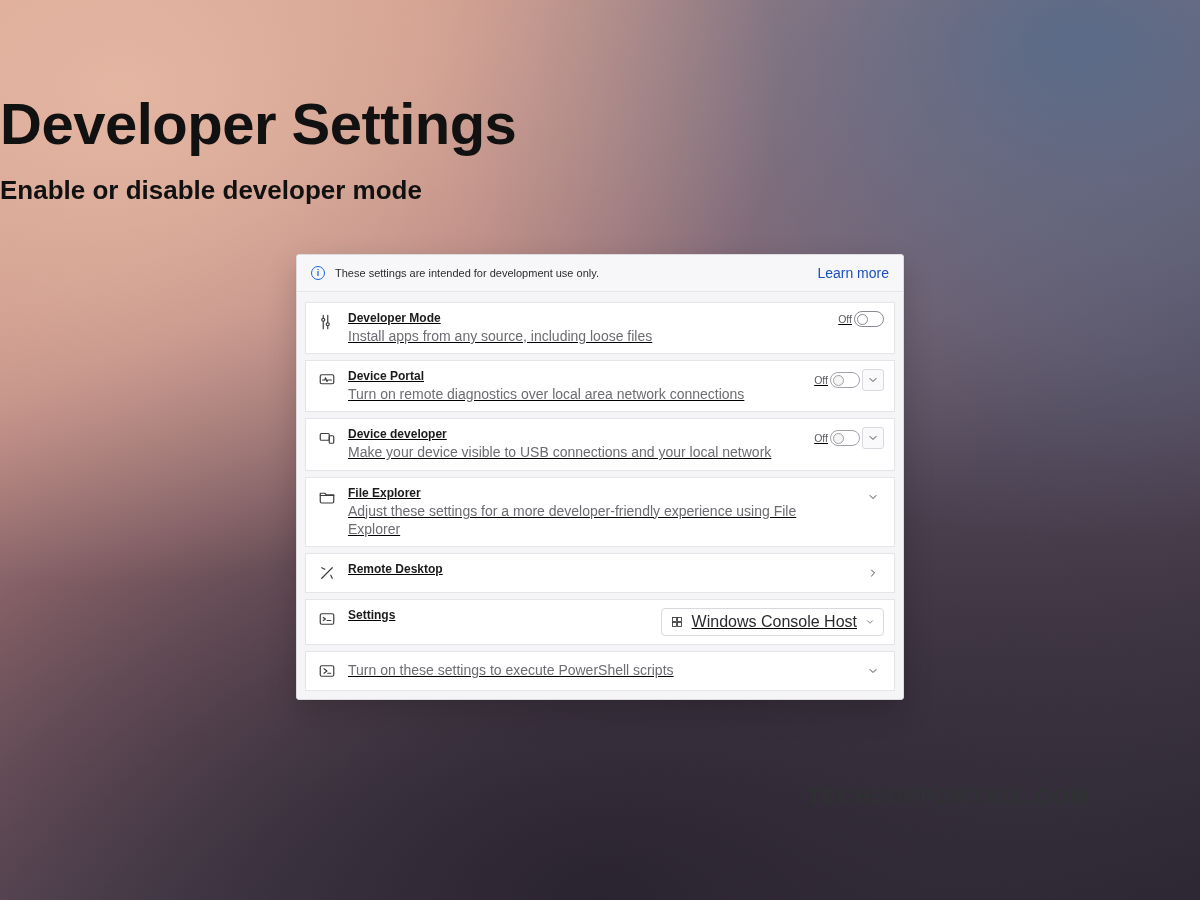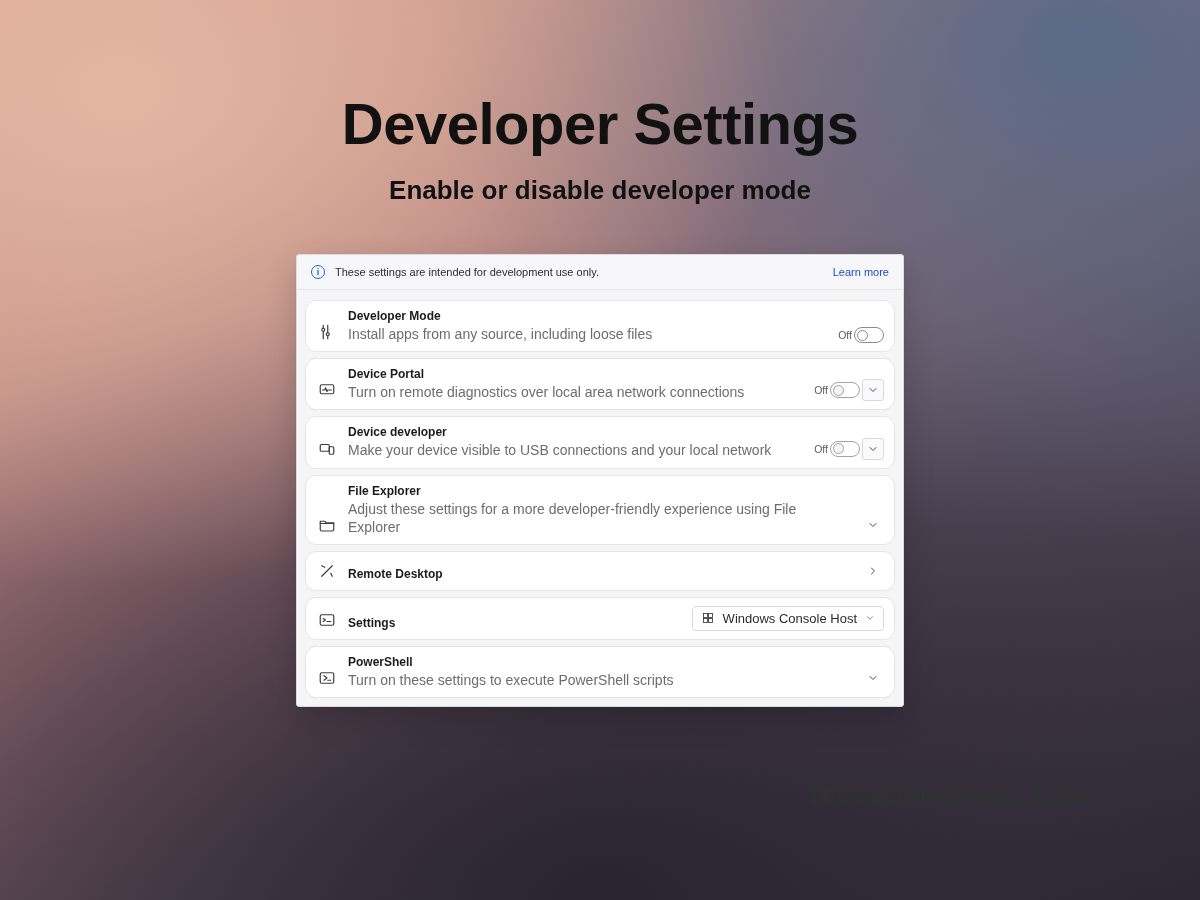--- a/index.html
+++ b/index.html
@@ -7,21 +7,21 @@
   body {
     font-family: "Segoe UI", -apple-system, Arial, sans-serif;
     background:
       radial-gradient(1200px 900px at 10% 10%, #e3b6a2 0%, rgba(227,182,162,0) 55%),
       radial-gradient(1200px 900px at 90% 5%, #5a6b88 0%, rgba(90,107,136,0) 55%),
       radial-gradient(1400px 900px at 50% 100%, #2a2430 0%, rgba(42,36,48,0) 70%),
       linear-gradient(150deg, #d9a18c 0%, #c48e84 20%, #9a6e74 40%, #5a4c5c 65%, #2f2a37 100%);
     position: relative;
   }
   .hero {
-    text-align: center;
+    text-align: left;
     padding-top: 90px;
     color: #111;
   }
   .hero h1 {
     font-size: 58px;
     font-weight: 800;
     letter-spacing: -0.5px;
   }
   .hero h2 {
     margin-top: 18px;
@@ -54,35 +54,36 @@
     border-radius: 50%;
     border: 1.5px solid #1a66d6;
     color: #1a66d6;
     display: flex; align-items: center; justify-content: center;
     font-size: 9px; font-weight: 800;
     font-style: normal;
   }
   .info-bar .spacer { flex: 1; }
   .learn-more {
     color: #1a4fc0;
-    font-size: 11px;
+    font-size: 14px;
     text-decoration: none;
     cursor: pointer;
   }
 
   .rows { padding: 6px 8px 8px 8px; }
   .row {
     background: #ffffff;
     border: 1px solid #e4e4e9;
-    border-radius: 11px;
+    border-radius: 0;
     margin-top: 6px;
     display: flex;
-    align-items: flex-end;
+    align-items: flex-start;
     padding: 8px 10px 8px 10px;
     gap: 10px;
+    text-decoration: underline;
   }
   .row:first-child { margin-top: 4px; }
 
   .row .icon-slot {
     width: 22px; height: 22px; flex: 0 0 22px;
     display: flex; align-items: center; justify-content: center;
     color: #3c3c3c;
   }
   .row .texts { flex: 1; min-width: 0; }
   .row .title {
@@ -142,21 +143,21 @@
     color: #4a4a50;
     cursor: pointer;
   }
 
   .select-box {
     display: flex; align-items: center; gap: 8px;
     border: 1px solid #d8d8de;
     border-radius: 4px;
     background: #ffffff;
     padding: 4px 8px;
-    font-size: 13px;
+    font-size: 16px;
     color: #2b2b2f;
     cursor: pointer;
   }
   .select-box .sel-icon {
     width: 14px; height: 14px; display:flex; align-items:center; justify-content:center;
   }
   .select-box .sel-chev { color:#6b6b72; }
 
   .watermark {
     position: absolute;
@@ -330,21 +331,20 @@
     </div>
 
     <div class="row">
       <span class="icon-slot">
         <svg width="18" height="18" viewBox="0 0 24 24" fill="none" stroke="currentColor" stroke-width="1.6" stroke-linecap="round" stroke-linejoin="round">
           <rect x="3" y="5" width="18" height="14" rx="2"></rect>
           <path d="M8 9l4 3-4 3M13 15h4"></path>
         </svg>
       </span>
       <div class="texts">
-        <div class="title">PowerShell</div>
         <div class="desc">Turn on these settings to execute PowerShell scripts</div>
       </div>
       <div class="controls">
         <span class="plain-chevron">
           <svg class="chev" width="12" height="12" viewBox="0 0 24 24" fill="none" stroke="currentColor" stroke-width="2" stroke-linecap="round" stroke-linejoin="round">
               <polyline points="6 9 12 15 18 9"></polyline>
             </svg>
         </span>
       </div>
     </div>

